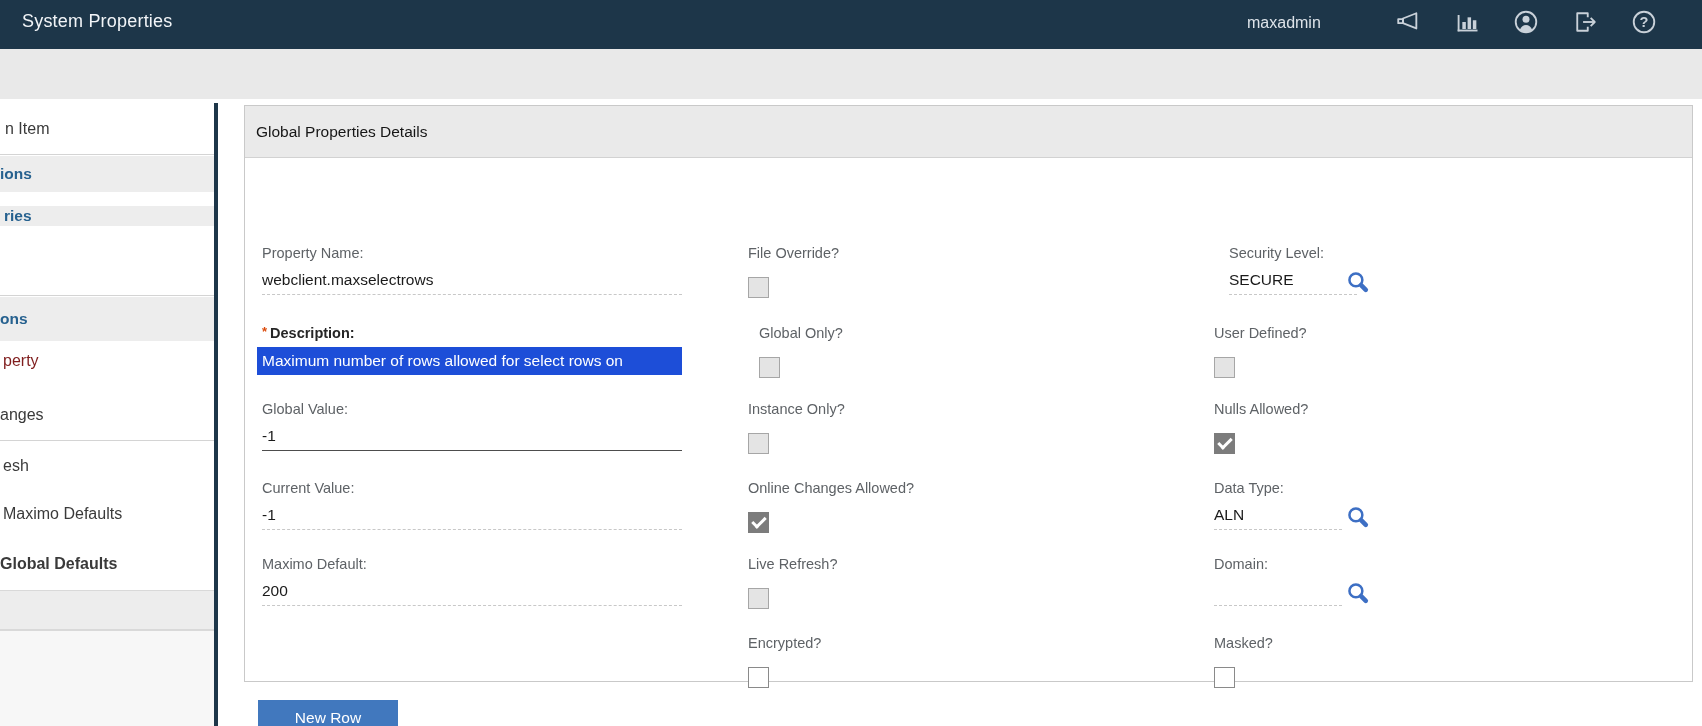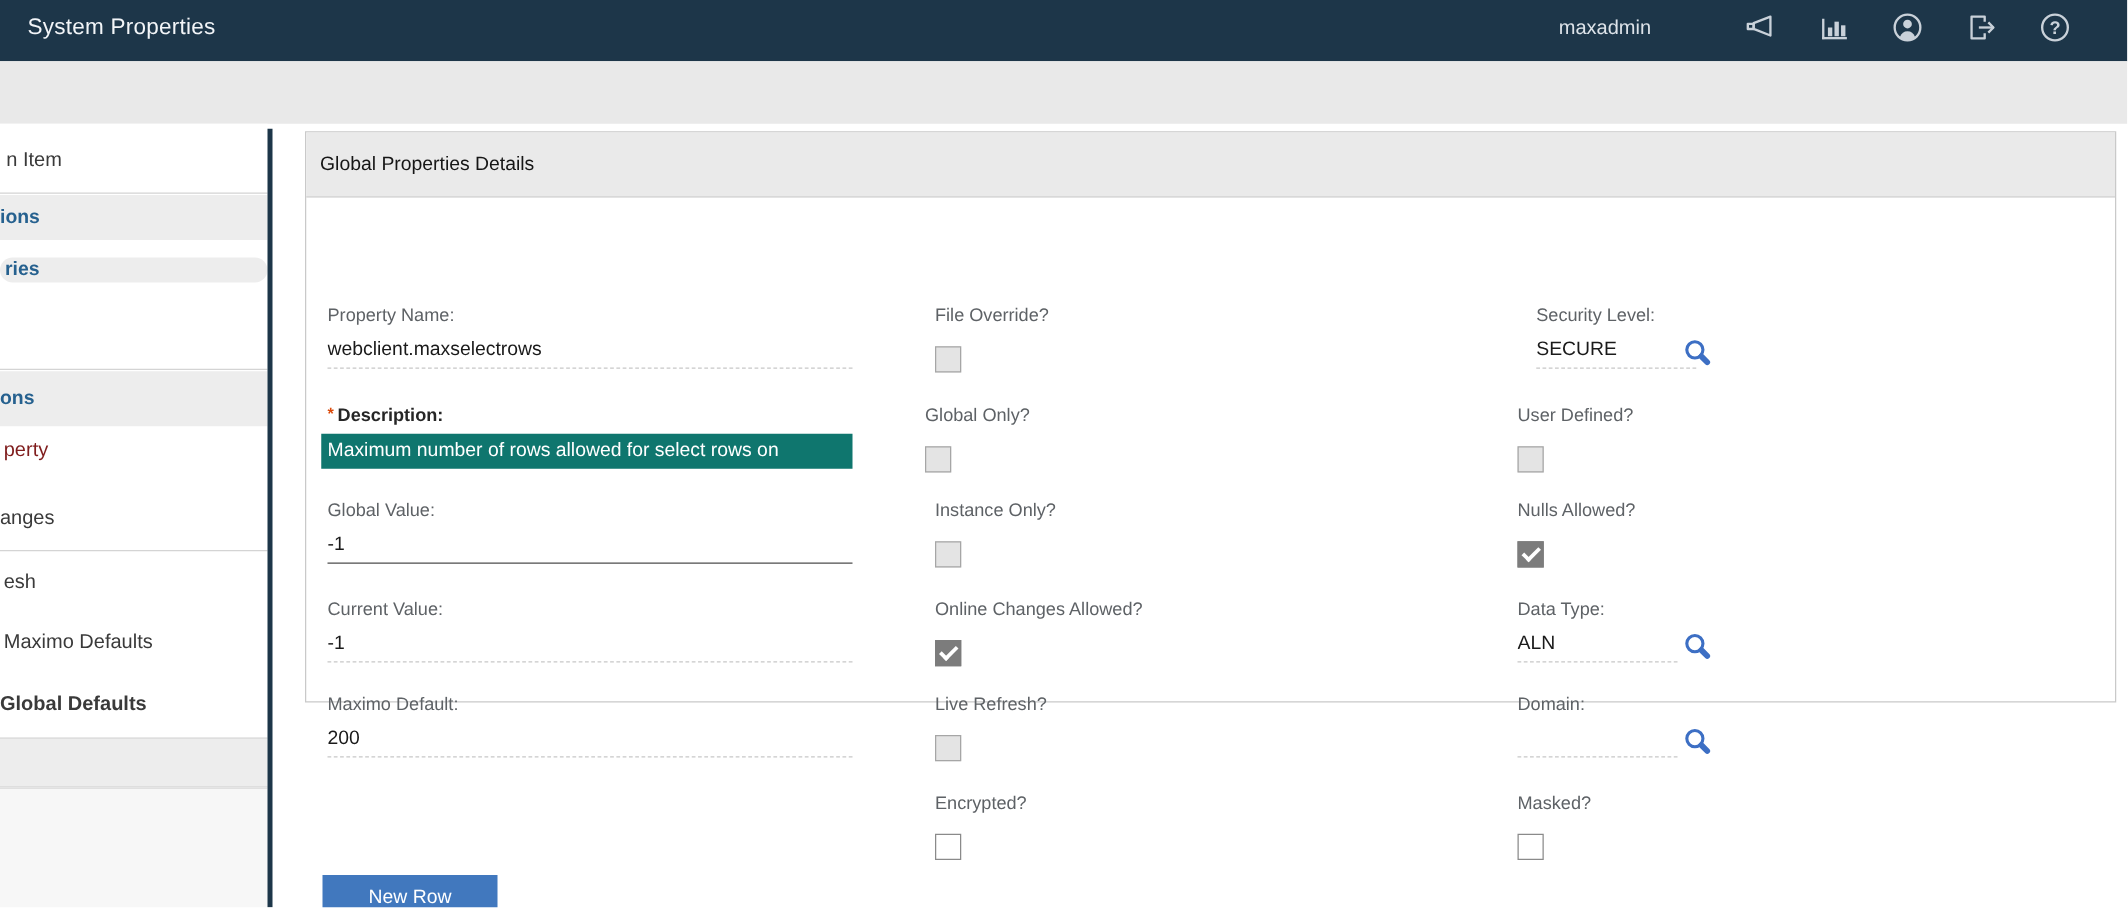--- a/index.html
+++ b/index.html
@@ -20,34 +20,34 @@
   .sidebar{position:absolute;left:0;top:99px;width:214px;height:627px;background:#fff;font-size:16px;color:#3A3A3A;}
   .side-edge{position:absolute;left:214px;top:103px;width:4px;height:623px;background:#1D3649;}
   .side-item{position:absolute;left:0;width:214px;height:22px;line-height:22px;white-space:nowrap;overflow:hidden;}
   .side-div{position:absolute;left:0;width:214px;height:0;border-top:1px solid #D4D4D4;}
   .side-gray{position:absolute;left:0;width:214px;background:#EDEDED;}
   .side-gray .sec{display:block;height:100%;display:flex;align-items:center;font-weight:bold;font-size:15.5px;color:#26618F;white-space:nowrap;}
   .disabled-item{color:#7f1d1d;}
   .side-bottom{position:absolute;left:0;top:531px;width:214px;height:96px;background:#F7F7F7;border-top:1px solid #D9D9D9;}
 
   
-  .panel{position:absolute;left:244px;top:105px;width:1449px;height:457px;background:#fff;
+  .panel{position:absolute;left:244px;top:105px;width:1449px;height:577px;background:#fff;
          border:1px solid #C9C9C9;box-sizing:border-box;}
   .panel-head{height:51px;background:#EAEAEA;border-bottom:1px solid #D2D2D2;}
   .panel-head .ptitle{padding-left:11px;line-height:51px;font-size:15.5px;color:#161616;}
   .panel-body{position:relative;width:100%;height:524px;}
 
   .field{position:absolute;}
   .flabel{font-size:14.5px;color:#5E6266;height:20px;line-height:20px;white-space:nowrap;}
   .flabel.bold{color:#262626;font-weight:bold;}
   .req{color:#DB4A0B;font-weight:bold;margin-right:3px;position:relative;top:-2px;font-size:13px;}
   .fvalue{margin-top:5px;height:26px;line-height:23px;font-size:15.5px;color:#1A1A1A;
           border-bottom:1px dashed #C8C8C8;white-space:nowrap;overflow:hidden;}
   .fvalue.solid{border-bottom:1px solid #4D4D4D;}
-  .fvalue.selected{background:#0f766e;color:#fff;border-bottom:none;margin-left:-5px;margin-top:4px;
+  .fvalue.selected{background:#1d4ed8;color:#fff;border-bottom:none;margin-left:-5px;margin-top:4px;
                    padding:2px 0 2px 5px;height:24px;line-height:24px;width:420px;}
 
   .cb{width:21px;height:21px;background:#E4E4E4;border:1px solid #A6A6A6;margin-top:14px;
       box-sizing:border-box;position:relative;}
   .cb.editable{background:#fff;border:1px solid #8A8A8A;}
   .cb.checked{background:#7C7C7C;border-color:#7C7C7C;}
   .cb.checked::after{content:"";position:absolute;left:3px;top:4px;width:11px;height:5px;
       border-left:3px solid #fff;border-bottom:3px solid #fff;transform:rotate(-45deg);}
 
   .lookup{position:absolute;width:25px;height:25px;cursor:pointer;}
@@ -104,21 +104,21 @@
 
   <div class="toolband"></div>
 
   <div class="sidebar">
     <div class="side-item" style="left:5px;top:19px;">n Item</div>
     <div class="side-div" style="top:55px;"></div>
 
     <div class="side-gray" style="top:57px;height:36px;">
       <span class="sec" style="padding-left:0;">ions</span>
     </div>
-    <div class="side-gray" style="top:107px;height:20px;border-radius:11px;">
+    <div class="side-gray" style="top:107px;height:20px;">
       <span class="sec" style="padding-left:4px;">ries</span>
     </div>
 
     <div class="side-div" style="top:196px;"></div>
     <div class="side-gray" style="top:198px;height:44px;">
       <span class="sec" style="padding-left:0;">ons</span>
     </div>
 
     <div class="side-item disabled-item" style="left:3px;top:251px;">perty</div>
     <div class="side-item" style="left:0;top:305px;">anges</div>
@@ -160,21 +160,21 @@
 
       <div class="field" style="left:17px;top:396px;width:420px;">
         <div class="flabel">Maximo Default:</div>
         <div class="fvalue">200</div>
       </div>
 
       <div class="field" style="left:503px;top:85px;">
         <div class="flabel">File Override?</div>
         <div class="cb"></div>
       </div>
-      <div class="field" style="left:495px;top:165px;text-align:right;">
+      <div class="field" style="left:514px;top:165px;text-align:right;">
         <div class="flabel">Global Only?</div>
         <div class="cb"></div>
       </div>
       <div class="field" style="left:503px;top:241px;">
         <div class="flabel">Instance Only?</div>
         <div class="cb"></div>
       </div>
       <div class="field" style="left:503px;top:320px;">
         <div class="flabel">Online Changes Allowed?</div>
         <div class="cb checked"></div>

